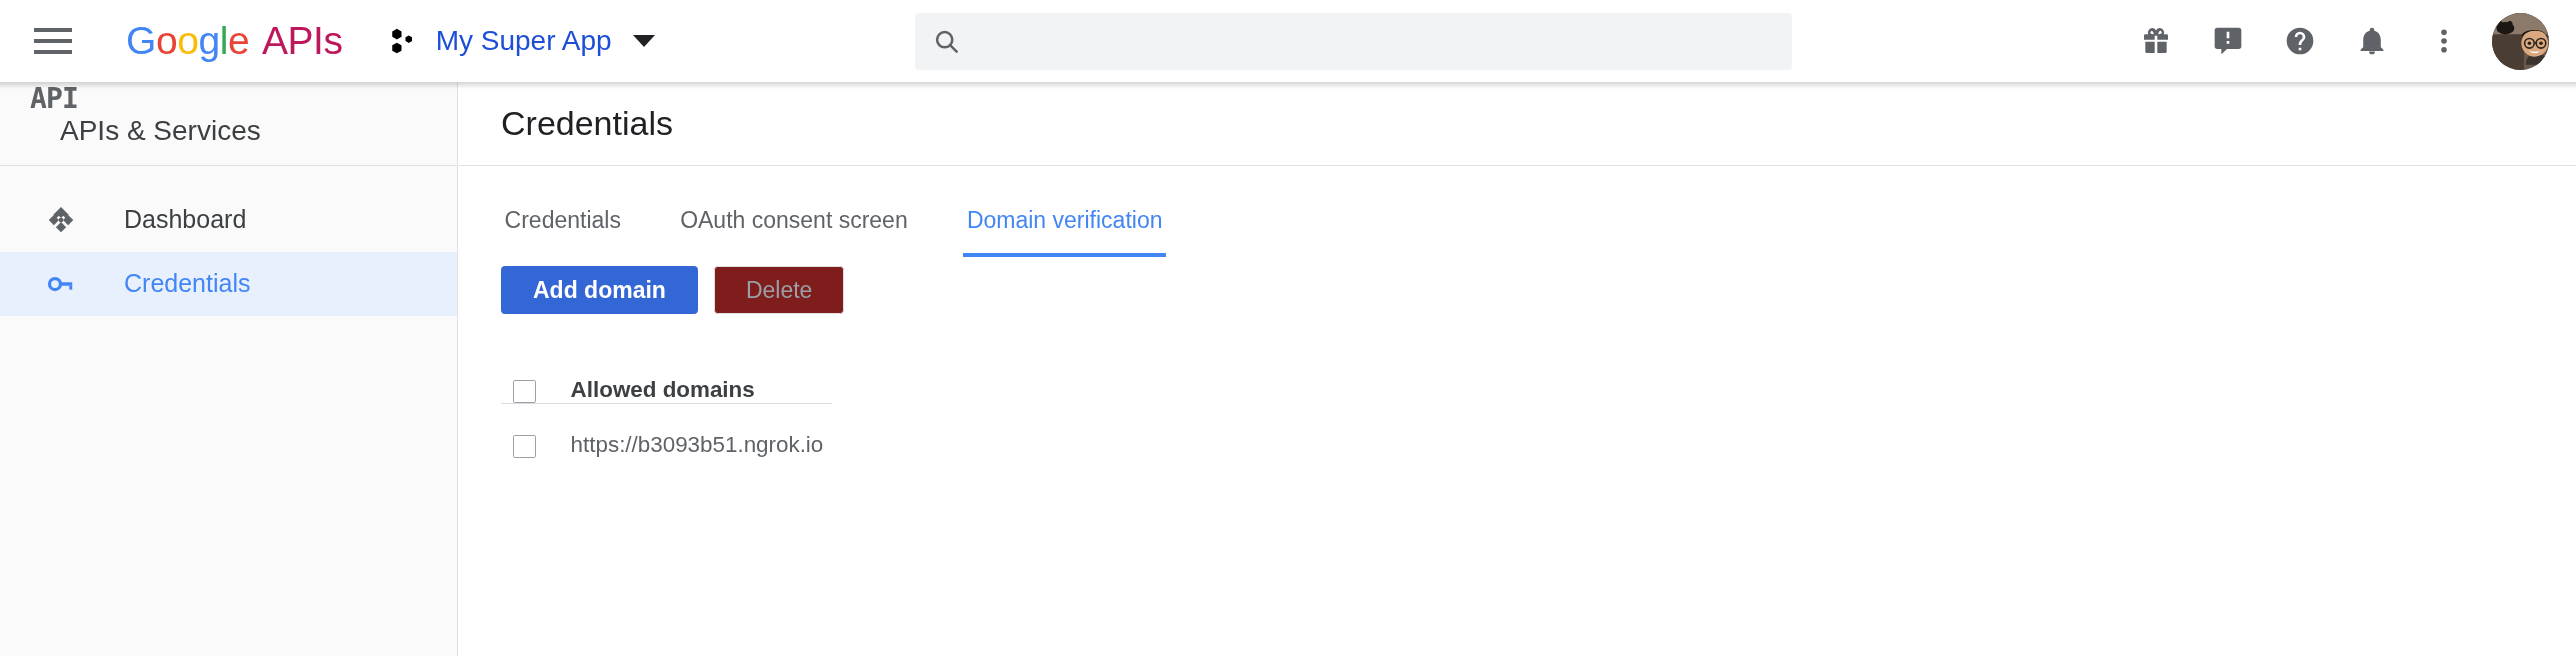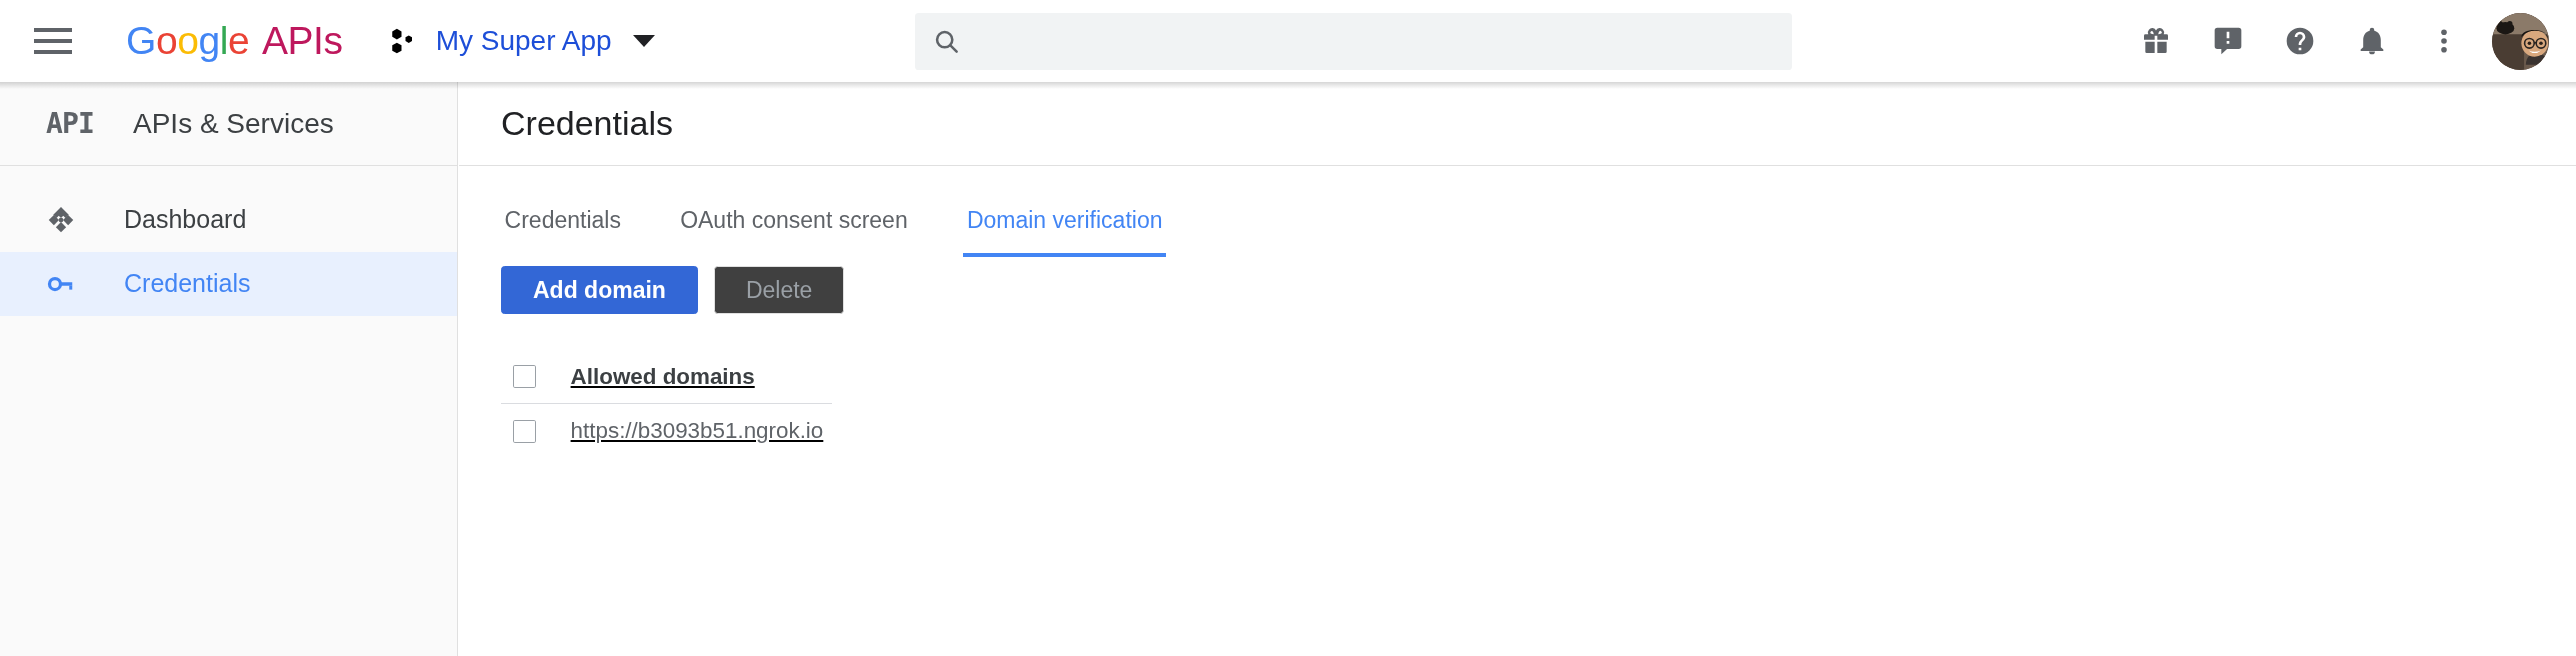--- a/index.html
+++ b/index.html
@@ -149,23 +149,23 @@
     top: 82px; left: 0;
     width: 458px;
     height: 574px;
     background: #fafafa;
     border-right: 0.9px solid #e0e0e0;
     z-index: 5;
   }
   .sidebar-header {
     height: 84px;
     display: flex;
-    align-items: center;
     border-bottom: 0.9px solid #e0e0e0;
-    padding-left: 46px;
+    padding-left: 30px;
+    flex-direction: column;
   }
   .api-logo {
     font-family: "DejaVu Sans Mono", monospace;
     font-size: 28px;
     font-weight: bold;
     color: #5f6368;
     letter-spacing: -0.9px;
     width: 57px;
     flex: 0 0 auto;
   }
@@ -264,37 +264,36 @@
     white-space: nowrap;
     border: 0.9px solid transparent;
   }
   .btn-primary {
     background: #3367d6;
     color: #ffffff;
     font-weight: bold;
     border-color: #3367d6;
   }
   .btn-disabled {
-    background: #404040;
+    background: #7f1d1d;
     color: #9aa0a6;
     border-color: #e0e0e0;
     cursor: default;
   }
 
   
   .table {
     margin-top: 36px;
     margin-left: 42px;
     width: 331px;
   }
   .table-row {
     display: flex;
-    align-items: center;
+    align-items: flex-end;
     height: 54px;
-    text-decoration: underline;
   }
   .table-head {
     border-bottom: 0.9px solid #dadce0;
   }
   .cb {
     width: 23px; height: 23px;
     border: 1.8px solid #9aa0a6;
     border-radius: 1.8px;
     background: #ffffff;
     flex: 0 0 auto;

